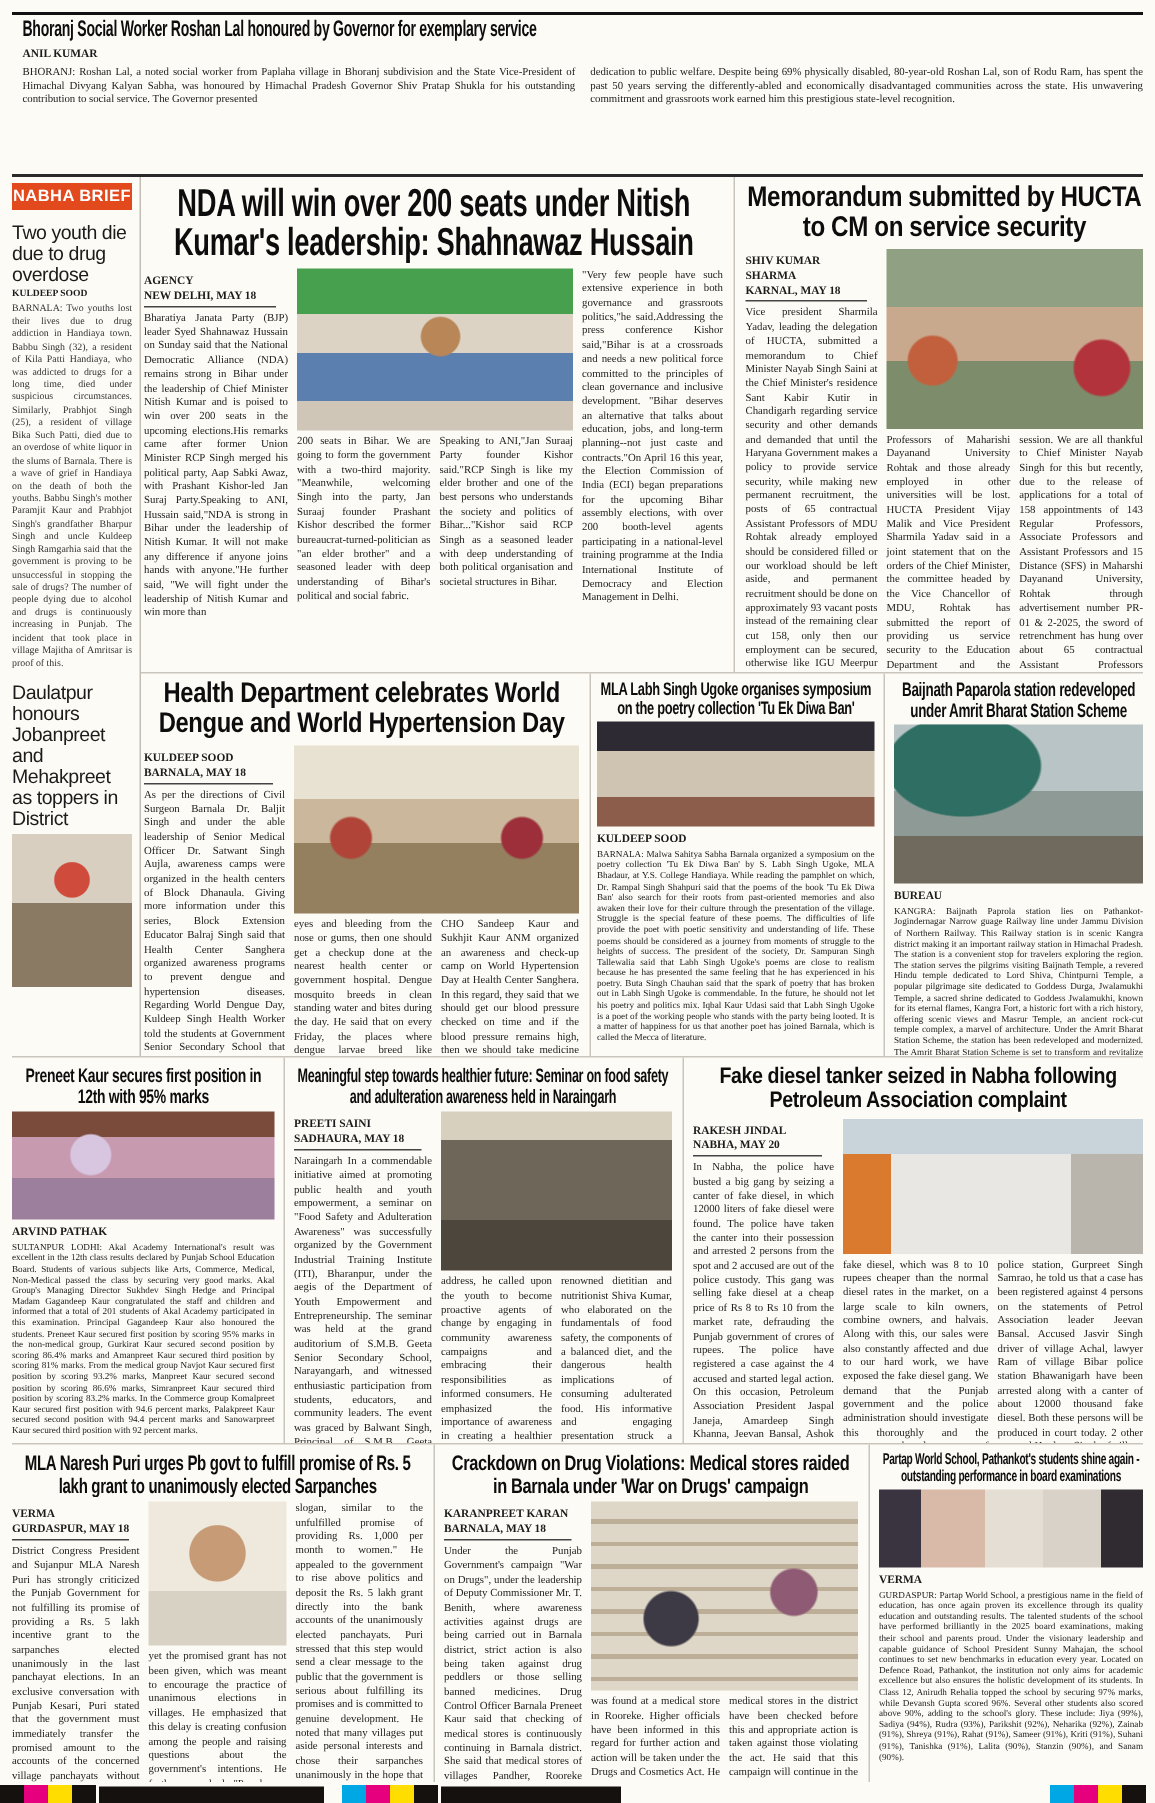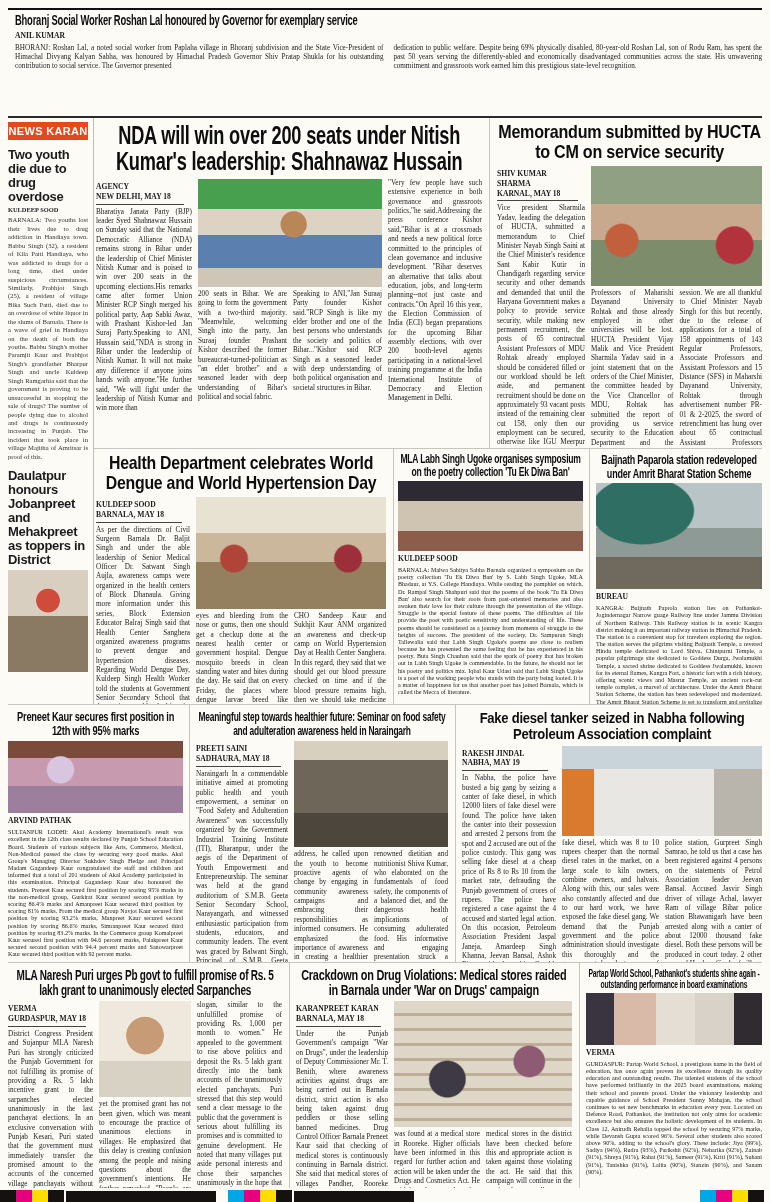--- a/index.html
+++ b/index.html
@@ -32,21 +32,21 @@
 .figc .photo { margin-bottom:3px; }
 .sub { display:flex; gap:6px; }
 article { overflow:hidden; }
 
 
 .rule { border-top:2px solid #2a2a2a; margin:0 8px; }
 .mid { display:flex; height:586px; padding:0 8px; }
 .brief { width:86px; border-right:1px solid #c2beb5; padding:4px 5px 0 0; }
 .brief-hdr { background:#e2491c; color:#fff; text-align:center; font-family:"Liberation Sans",sans-serif;
   font-weight:700; font-size:11px; padding:3px 0; letter-spacing:.3px; }
-.brief h3 { font-family:"Liberation Sans",sans-serif; font-weight:700; font-size:13px; line-height:1.08;
+.brief h3 { font-family:"Liberation Sans",sans-serif; font-weight:400; font-size:13px; line-height:1.08;
   letter-spacing:-.3px; margin:8px 0 2px; }
 .brief .byl { font-size:6.4px; margin:1px 0 2px; }
 .brief .bd { font-size:6.6px; line-height:1.28; color:#333; }
 .brief .photo { height:102px; margin-top:3px; }
 .mid-main { flex:1; display:flex; flex-direction:column; }
 .rowA { display:flex; height:330px; }
 .rowB { display:flex; height:256px; border-top:1px solid #c9c5bc; }
 .rowC { display:flex; height:258px; border-top:1px solid #c9c5bc; margin:0 8px; }
 .rowD { display:flex; height:226px; border-top:1px solid #c9c5bc; margin:0 8px; }
 
@@ -167,21 +167,21 @@
         <div class="c bd">BHORANJ: Roshan Lal, a noted social worker from Paplaha village in Bhoranj subdivision and the State Vice-President of Himachal Divyang Kalyan Sabha, was honoured by Himachal Pradesh Governor Shiv Pratap Shukla for his outstanding contribution to social service. The Governor presented</div>
         <div class="c bd">dedication to public welfare. Despite being 69% physically disabled, 80-year-old Roshan Lal, son of Rodu Ram, has spent the past 50 years serving the differently-abled and economically disadvantaged communities across the state. His unwavering commitment and grassroots work earned him this prestigious state-level recognition.</div>
       </div>
     </article>
   </header>
 
   <div class="rule"></div>
 
   <div class="mid">
     <aside class="brief">
-      <div class="brief-hdr">NEWS KARAN</div>
+      <div class="brief-hdr">NABHA BRIEF</div>
       <h3>Two youth die due to drug overdose</h3>
       <div class="byl">KULDEEP SOOD</div>
       <div class="bd">BARNALA: Two youths lost their lives due to drug addiction in Handiaya town. Babbu Singh (32), a resident of Kila Patti Handiaya, who was addicted to drugs for a long time, died under suspicious circumstances. Similarly, Prabhjot Singh (25), a resident of village Bika Such Patti, died due to an overdose of white liquor in the slums of Barnala. There is a wave of grief in Handiaya on the death of both the youths. Babbu Singh's mother Paramjit Kaur and Prabhjot Singh's grandfather Bharpur Singh and uncle Kuldeep Singh Ramgarhia said that the government is proving to be unsuccessful in stopping the sale of drugs? The number of people dying due to alcohol and drugs is continuously increasing in Punjab. The incident that took place in village Majitha of Amritsar is proof of this.</div>
       <h3>Daulatpur honours Jobanpreet and Mehakpreet as toppers in District</h3>
       <div class="photo ph-daulatpur"></div>
     </aside>
 
     <div class="mid-main">
       <div class="rowA">
         <article class="nda">
@@ -291,21 +291,21 @@
         </div>
       </div>
     </article>
 
     <article class="diesel">
       <h2 class="hc">Fake diesel tanker seized in Nabha following Petroleum Association complaint</h2>
       <div class="cols">
         <div class="c1">
           <div class="byl rl">
             <div>RAKESH JINDAL</div>
-            <div>NABHA, MAY 19</div>
+            <div>NABHA, MAY 20</div>
           </div>
           <div class="bd">In Nabha, the police have busted a big gang by seizing a canter of fake diesel, in which 12000 liters of fake diesel were found. The police have taken the canter into their possession and arrested 2 persons from the spot and 2 accused are out of the police custody. This gang was selling fake diesel at a cheap price of Rs 8 to Rs 10 from the market rate, defrauding the Punjab government of crores of rupees. The police have registered a case against the 4 accused and started legal action. On this occasion, Petroleum Association President Jaspal Janeja, Amardeep Singh Khanna, Jeevan Bansal, Ashok Bittu said that this Gorakh business was going on for a long time. They used to sell</div>
         </div>
         <div class="figc">
           <div class="photo ph-diesel"></div>
           <div class="sub">
             <div class="c bd">fake diesel, which was 8 to 10 rupees cheaper than the normal diesel rates in the market, on a large scale to kiln owners, combine owners, and halvais. Along with this, our sales were also constantly affected and due to our hard work, we have exposed the fake diesel gang. We demand that the Punjab government and the police administration should investigate this thoroughly and the government has lost crores of rupees in this and strict action should be taken against the accused. On this occasion, when we talked to SHO in-charge of Sadar</div>
             <div class="c bd">police station, Gurpreet Singh Samrao, he told us that a case has been registered against 4 persons on the statements of Petrol Association leader Jeevan Bansal. Accused Jasvir Singh driver of village Achal, lawyer Ram of village Bibar police station Bhawanigarh have been arrested along with a canter of about 12000 thousand fake diesel. Both these persons will be produced in court today. 2 other accused Hardeep Singh of village Alohra and Nirmaljit Singh of village Chaudhary Majra are out of police custody.</div>
           </div>
         </div>

